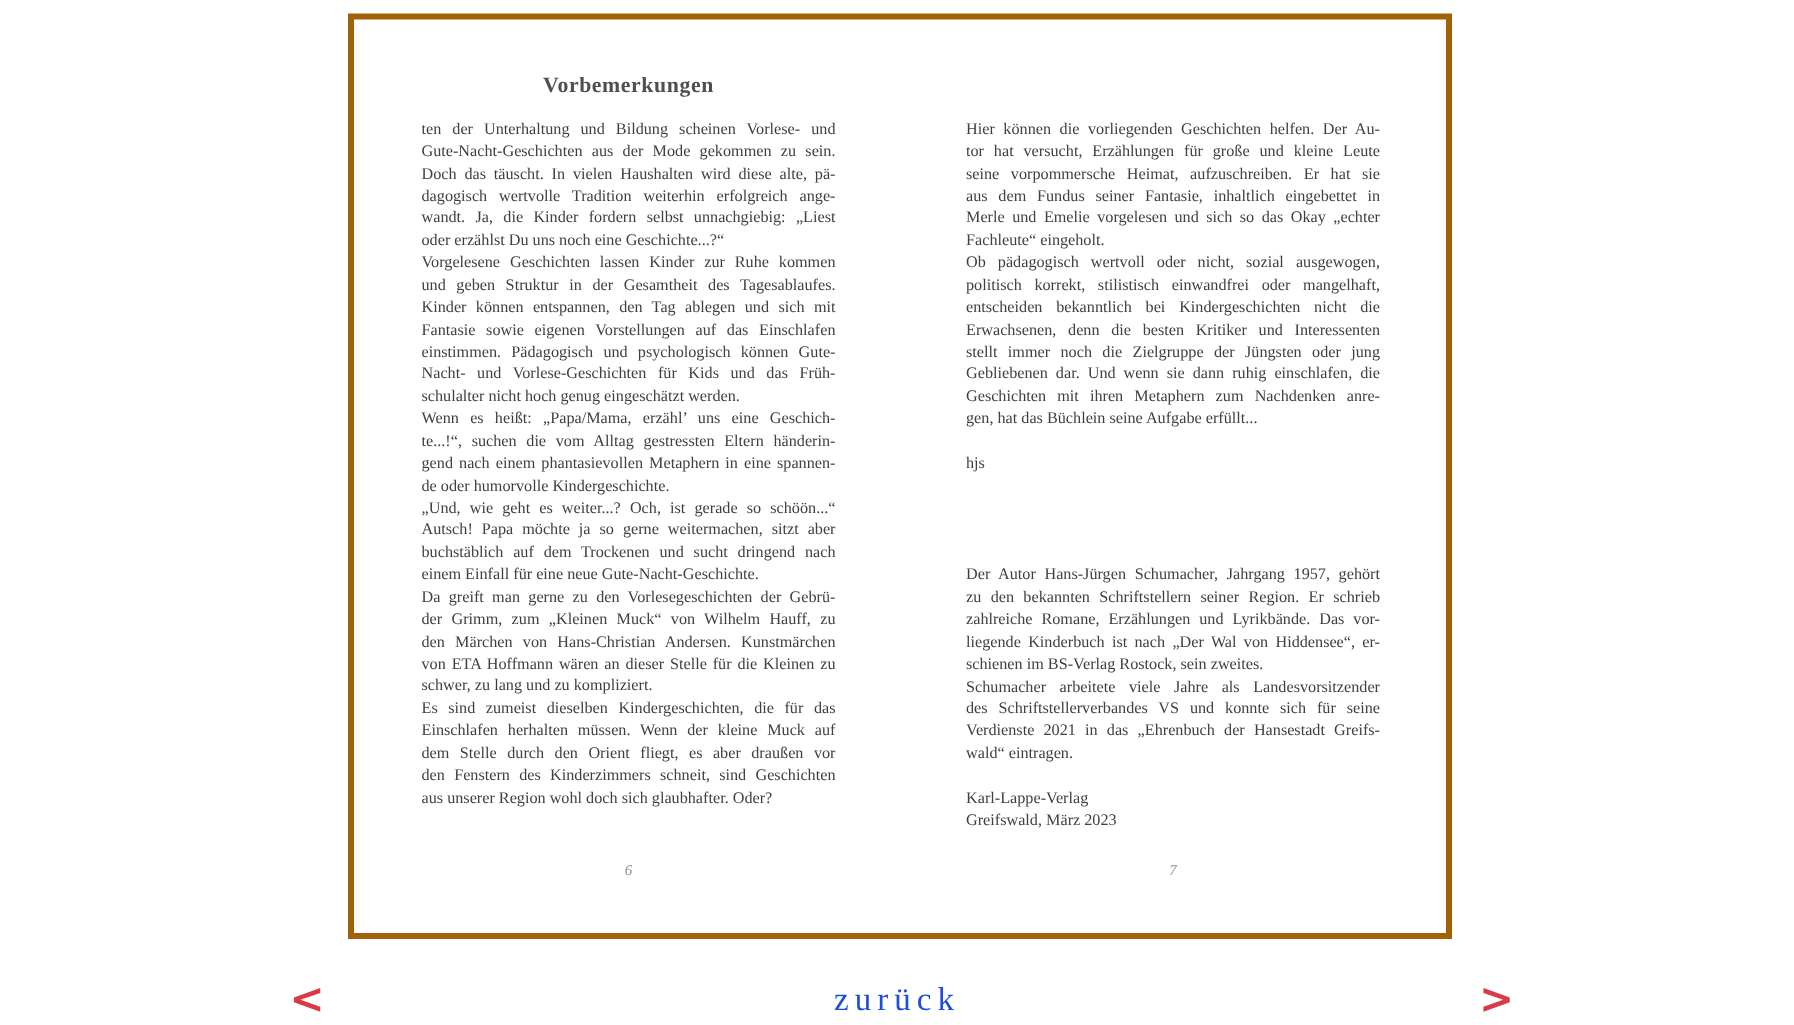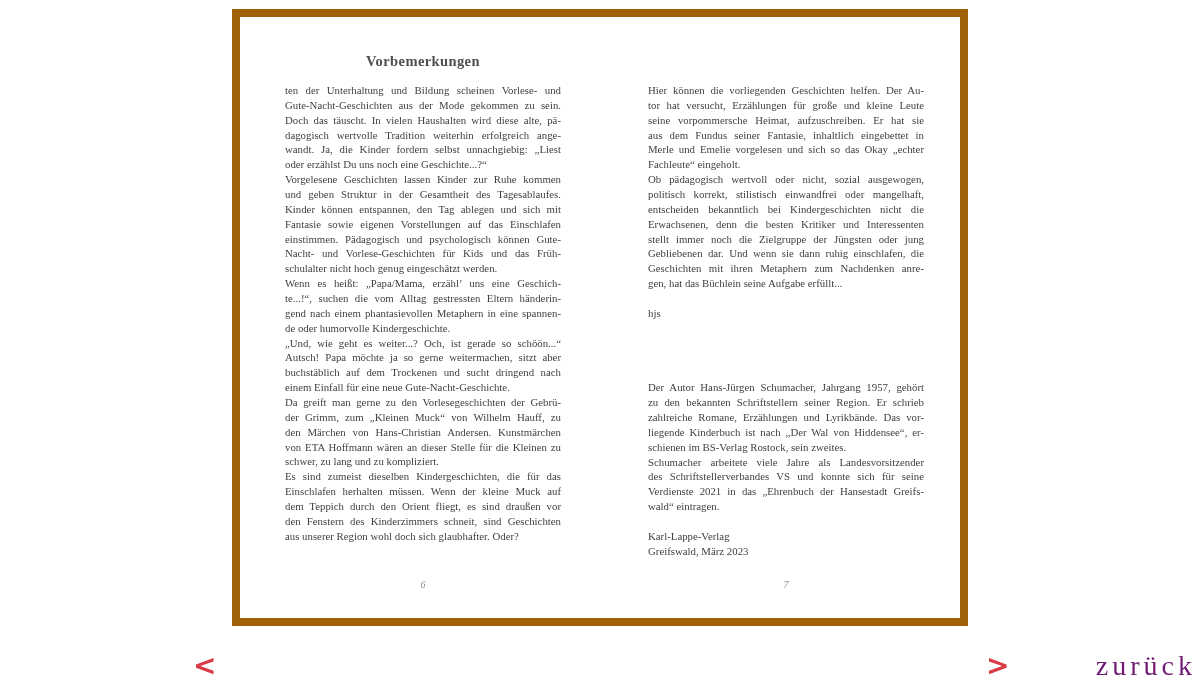--- a/index.html
+++ b/index.html
@@ -8,21 +8,21 @@
     background: #ffffff;
     font-family: "Liberation Serif", serif;
     position: relative;
     overflow: hidden;
   }
   .book {
     position: absolute;
     left: 232px; top: 9px;
     width: 736px; height: 617px;
     box-sizing: border-box;
-    border: 8px solid #a16207;
+    border: 4px solid #a16207;
     background: #ffffff;
   }
   .page { position: absolute; top: 0; height: 100%; width: 276px; }
   .page-left  { left: 45px; }
   .page-right { left: 408px; }
   .heading {
     position: absolute; top: 36px; left: 0;
     width: 100%; margin: 0;
     text-align: center;
     font-size: 14.5px; font-weight: bold;
@@ -59,23 +59,23 @@
     font-weight: bold;
     font-size: 28px;
     line-height: 35px;
     cursor: pointer;
   }
   .arrow-prev { left: 193px; }
   .arrow-next { left: 986px; }
   .back-link {
     position: absolute; left: 0; top: 0;
     width: 100%;
-    text-align: right;
-    color: #701a75;
-    font-size: 28px;
+    text-align: center;
+    color: #1d4ed8;
+    font-size: 22px;
     letter-spacing: 4px;
     line-height: 35px;
     cursor: pointer;
   }
 </style>
 </head>
 <body>
 
 <div class="book">
 
@@ -103,21 +103,21 @@
         <div class="line jl">Autsch! Papa möchte ja so gerne weitermachen, sitzt aber</div>
         <div class="line jl">buchstäblich auf dem Trockenen und sucht dringend nach</div>
         <div class="line">einem Einfall für eine neue Gute-Nacht-Geschichte.</div>
         <div class="line jl">Da greift man gerne zu den Vorlesegeschichten der Gebrü-</div>
         <div class="line jl">der Grimm, zum „Kleinen Muck“ von Wilhelm Hauff, zu</div>
         <div class="line jl">den Märchen von Hans-Christian Andersen. Kunstmärchen</div>
         <div class="line jl">von ETA Hoffmann wären an dieser Stelle für die Kleinen zu</div>
         <div class="line">schwer, zu lang und zu kompliziert.</div>
         <div class="line jl">Es sind zumeist dieselben Kindergeschichten, die für das</div>
         <div class="line jl">Einschlafen herhalten müssen. Wenn der kleine Muck auf</div>
-        <div class="line jl">dem Teppich durch den Orient fliegt, es sind draußen vor</div>
+        <div class="line jl">dem Stelle durch den Orient fliegt, es aber draußen vor</div>
         <div class="line jl">den Fenstern des Kinderzimmers schneit, sind Geschichten</div>
         <div class="line">aus unserer Region wohl doch sich glaubhafter. Oder?</div>
       </div>
     <div class="pageno">6</div>
   </div>
 
   <div class="page page-right">
     <div class="col">
       <div id="right-intro">
           <div class="line jl">Hier können die vorliegenden Geschichten helfen. Der Au-</div>

